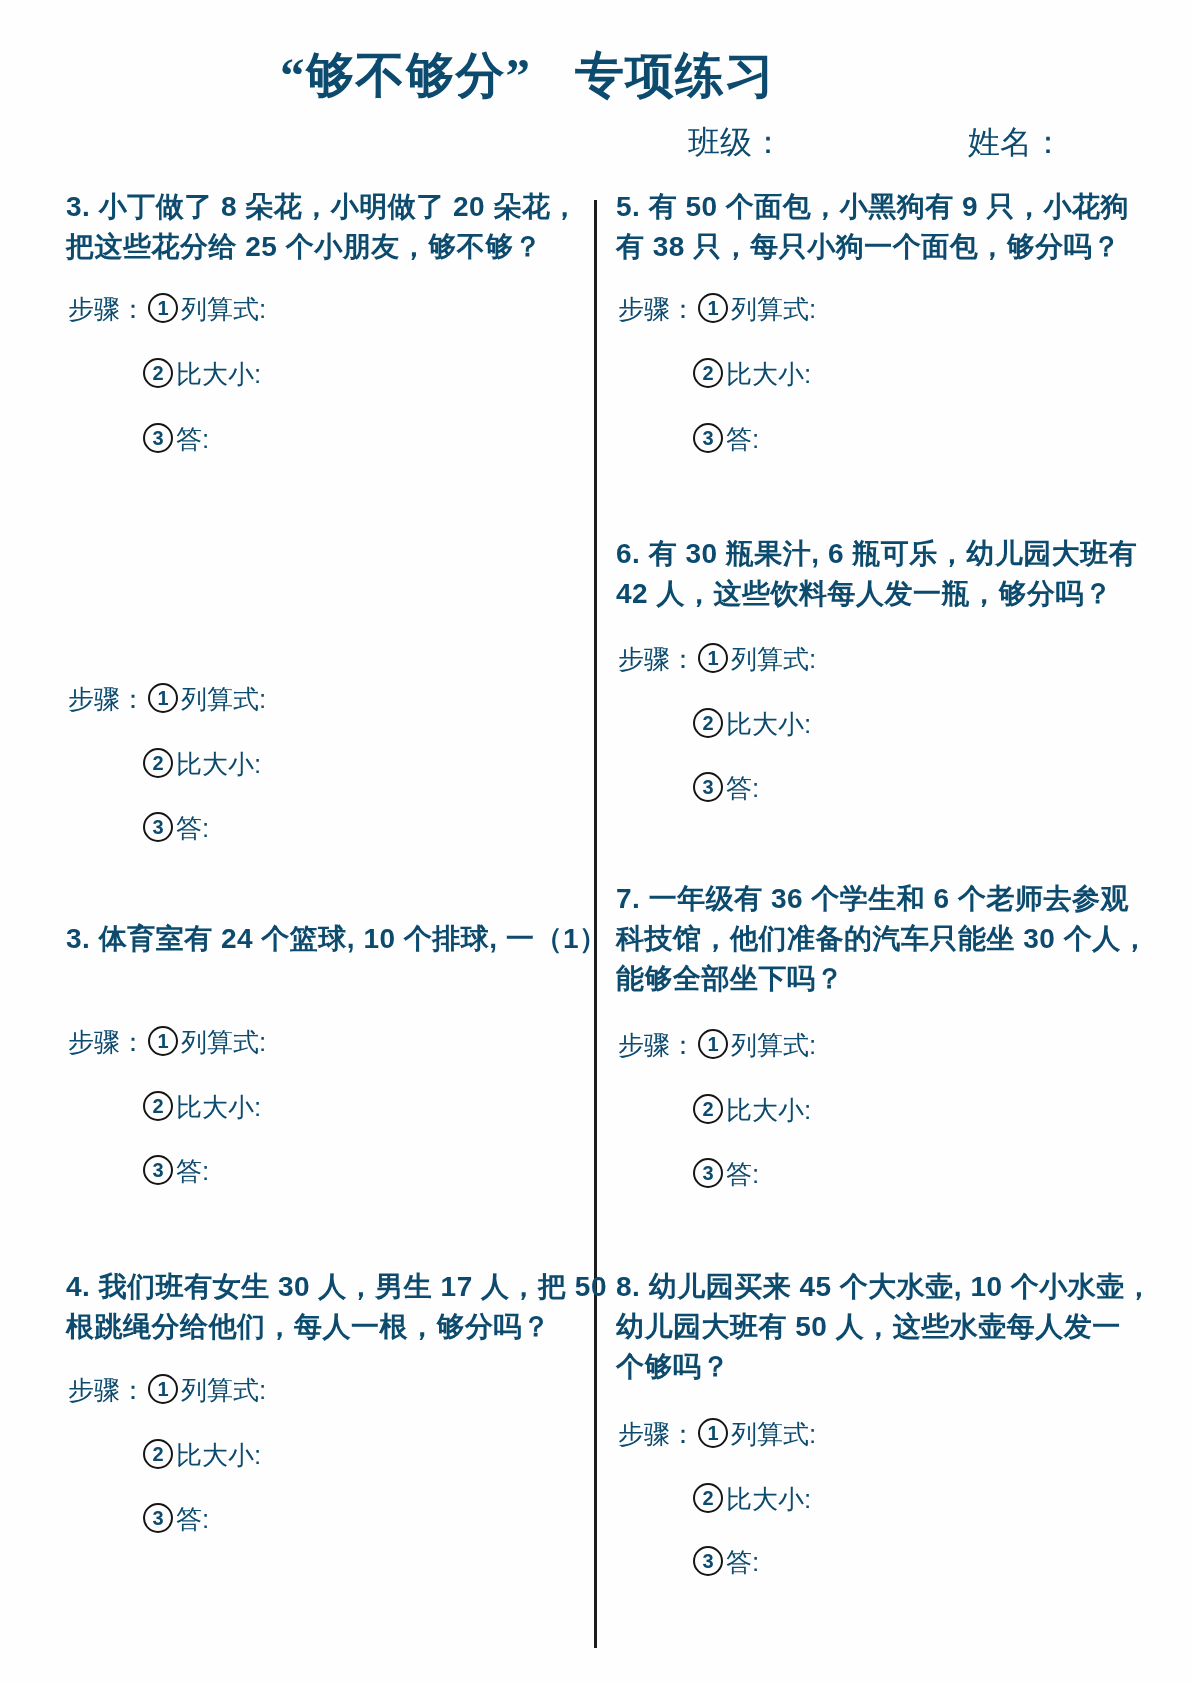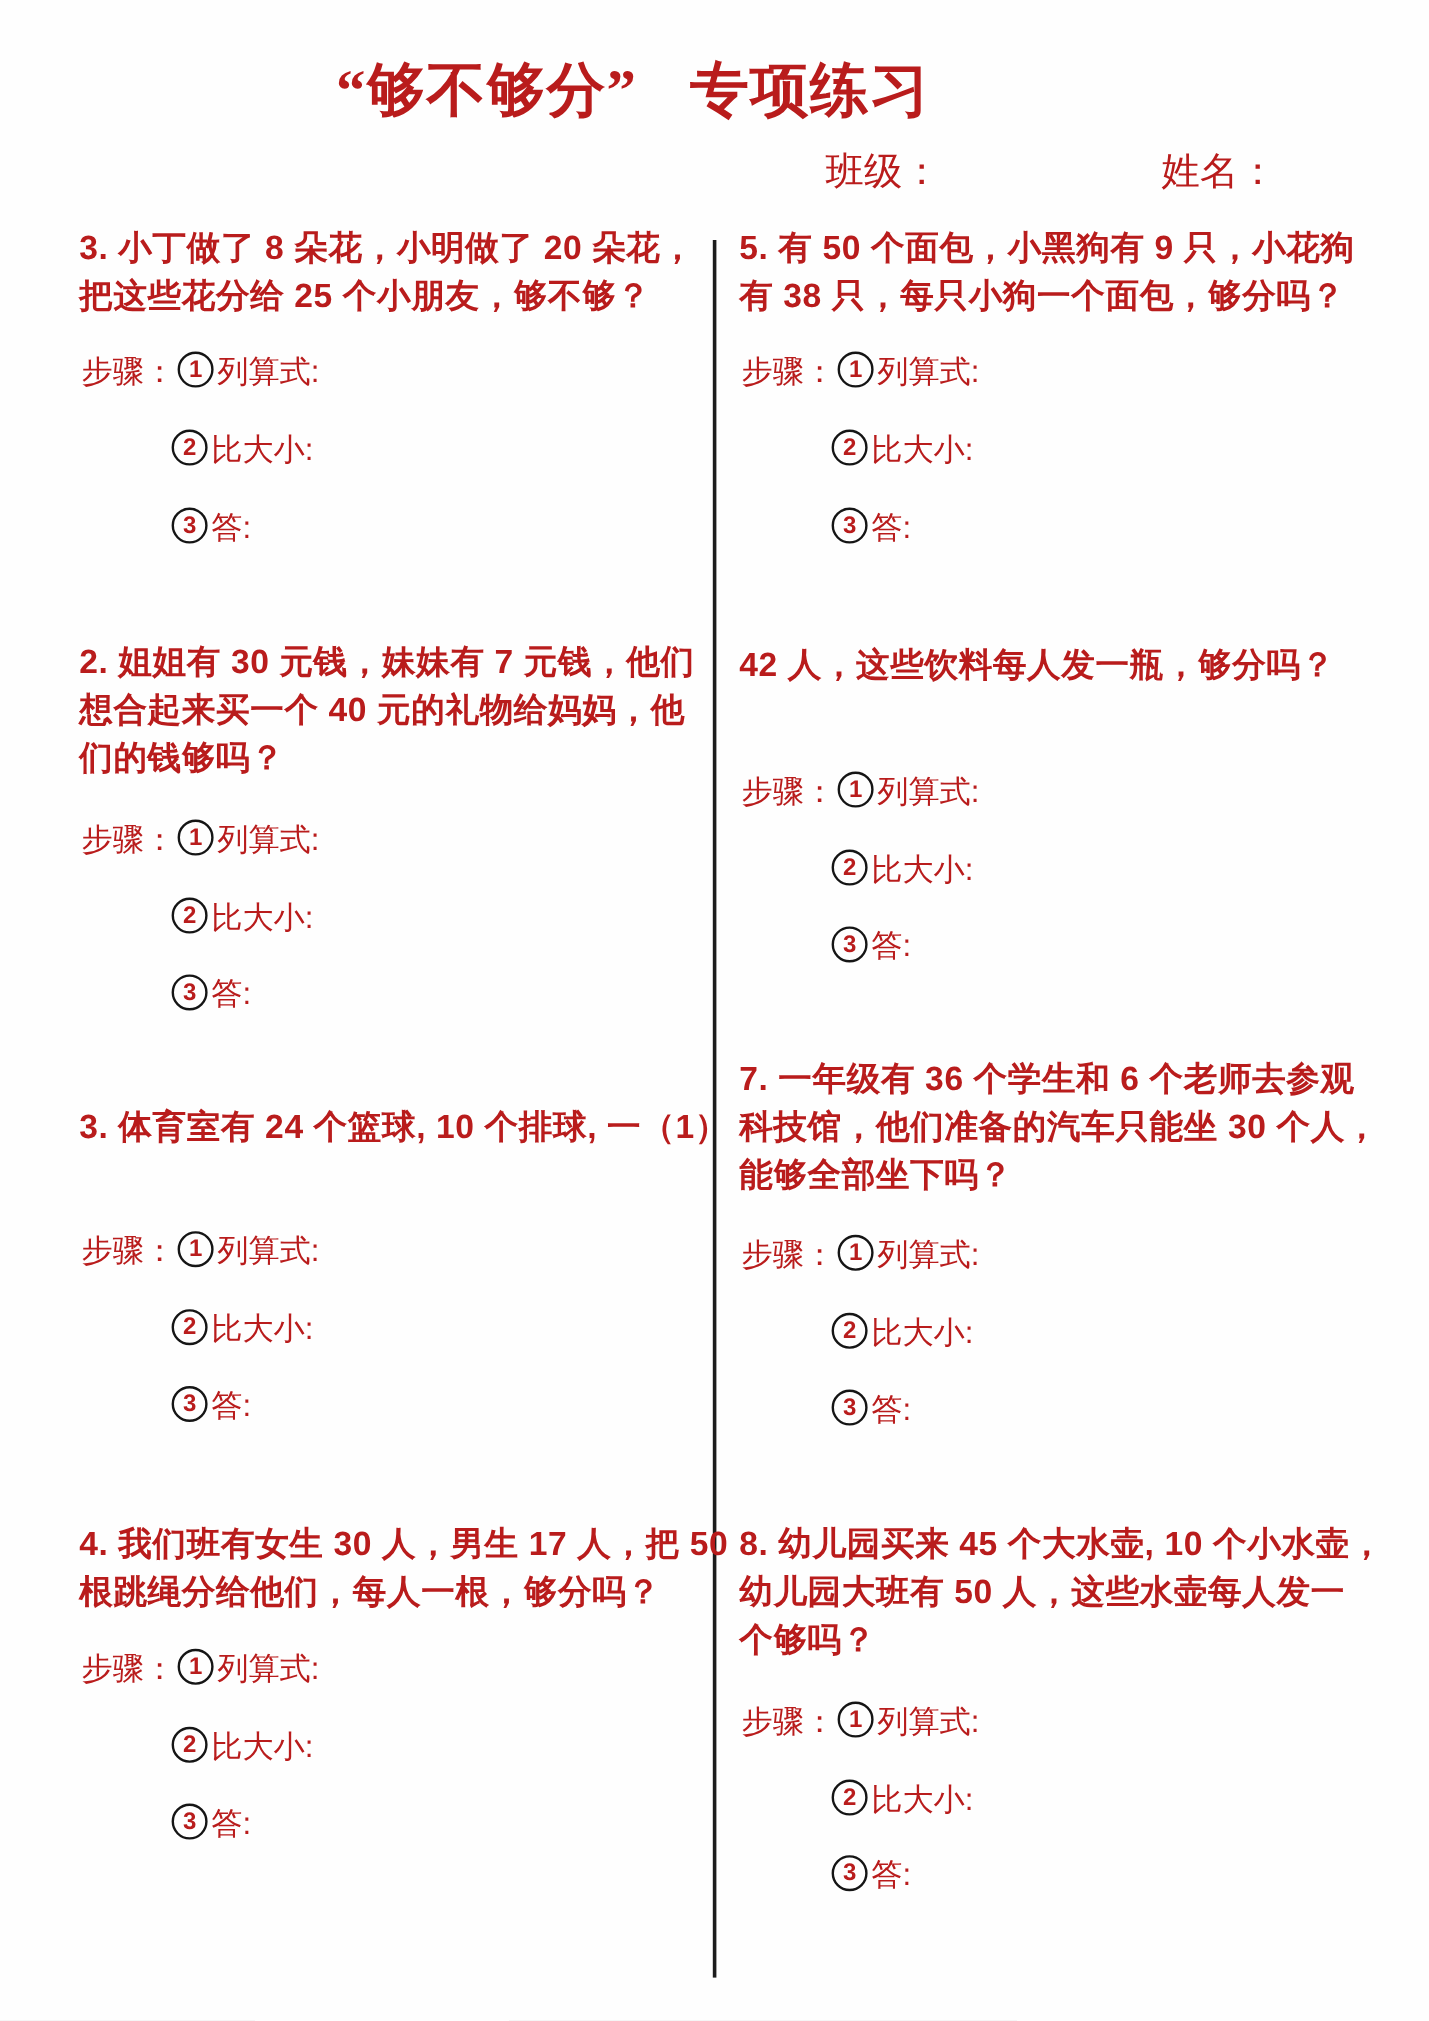--- a/index.html
+++ b/index.html
@@ -1,21 +1,21 @@
 <!DOCTYPE html>
 <html><head>
 <meta charset="utf-8">
 <style>
   html,body{margin:0;padding:0;background:#e8e8e8;}
   .page{
     position:relative;
     width:1191px;height:1684px;
     margin:0 auto;
     background:#fefefe;
-    color:#b91c1c;
+    color:#0c4a6e;
     font-family:"Liberation Sans", sans-serif;
     overflow:hidden;
   }
   .title{
     position:absolute;left:280px;top:48px;margin:0;
     font-family:"Liberation Serif", serif;
     font-size:49px;font-weight:700;line-height:56px;
     white-space:nowrap;letter-spacing:1px;
   }
   .title .gap{margin-left:44px;}
@@ -72,25 +72,20 @@
   </div>
   <div class="steprow" style="left:143px;top:358px">
     <span class="cnum">2</span>
     <span>比大小:</span>
   </div>
   <div class="steprow" style="left:143px;top:423px">
     <span class="cnum">3</span>
     <span>答:</span>
   </div>
 
-  <div class="ptext" style="left:66px;top:532px">
-    <div>2. 姐姐有 30 元钱，妹妹有 7 元钱，他们</div>
-    <div>想合起来买一个 40 元的礼物给妈妈，他</div>
-    <div>们的钱够吗？</div>
-  </div>
   <div class="steprow" style="left:68px;top:683px">
     <span class="steps-label">步骤：</span>
     <span class="cnum">1</span>
     <span>列算式:</span>
   </div>
   <div class="steprow" style="left:143px;top:748px">
     <span class="cnum">2</span>
     <span>比大小:</span>
   </div>
   <div class="steprow" style="left:143px;top:812px">
@@ -145,20 +140,21 @@
   <div class="steprow" style="left:693px;top:358px">
     <span class="cnum">2</span>
     <span>比大小:</span>
   </div>
   <div class="steprow" style="left:693px;top:423px">
     <span class="cnum">3</span>
     <span>答:</span>
   </div>
 
   <div class="ptext" style="left:616px;top:534px">
+    <div>6. 有 30 瓶果汁, 6 瓶可乐，幼儿园大班有</div>
     <div>42 人，这些饮料每人发一瓶，够分吗？</div>
   </div>
   <div class="steprow" style="left:618px;top:643px">
     <span class="steps-label">步骤：</span>
     <span class="cnum">1</span>
     <span>列算式:</span>
   </div>
   <div class="steprow" style="left:693px;top:708px">
     <span class="cnum">2</span>
     <span>比大小:</span>

